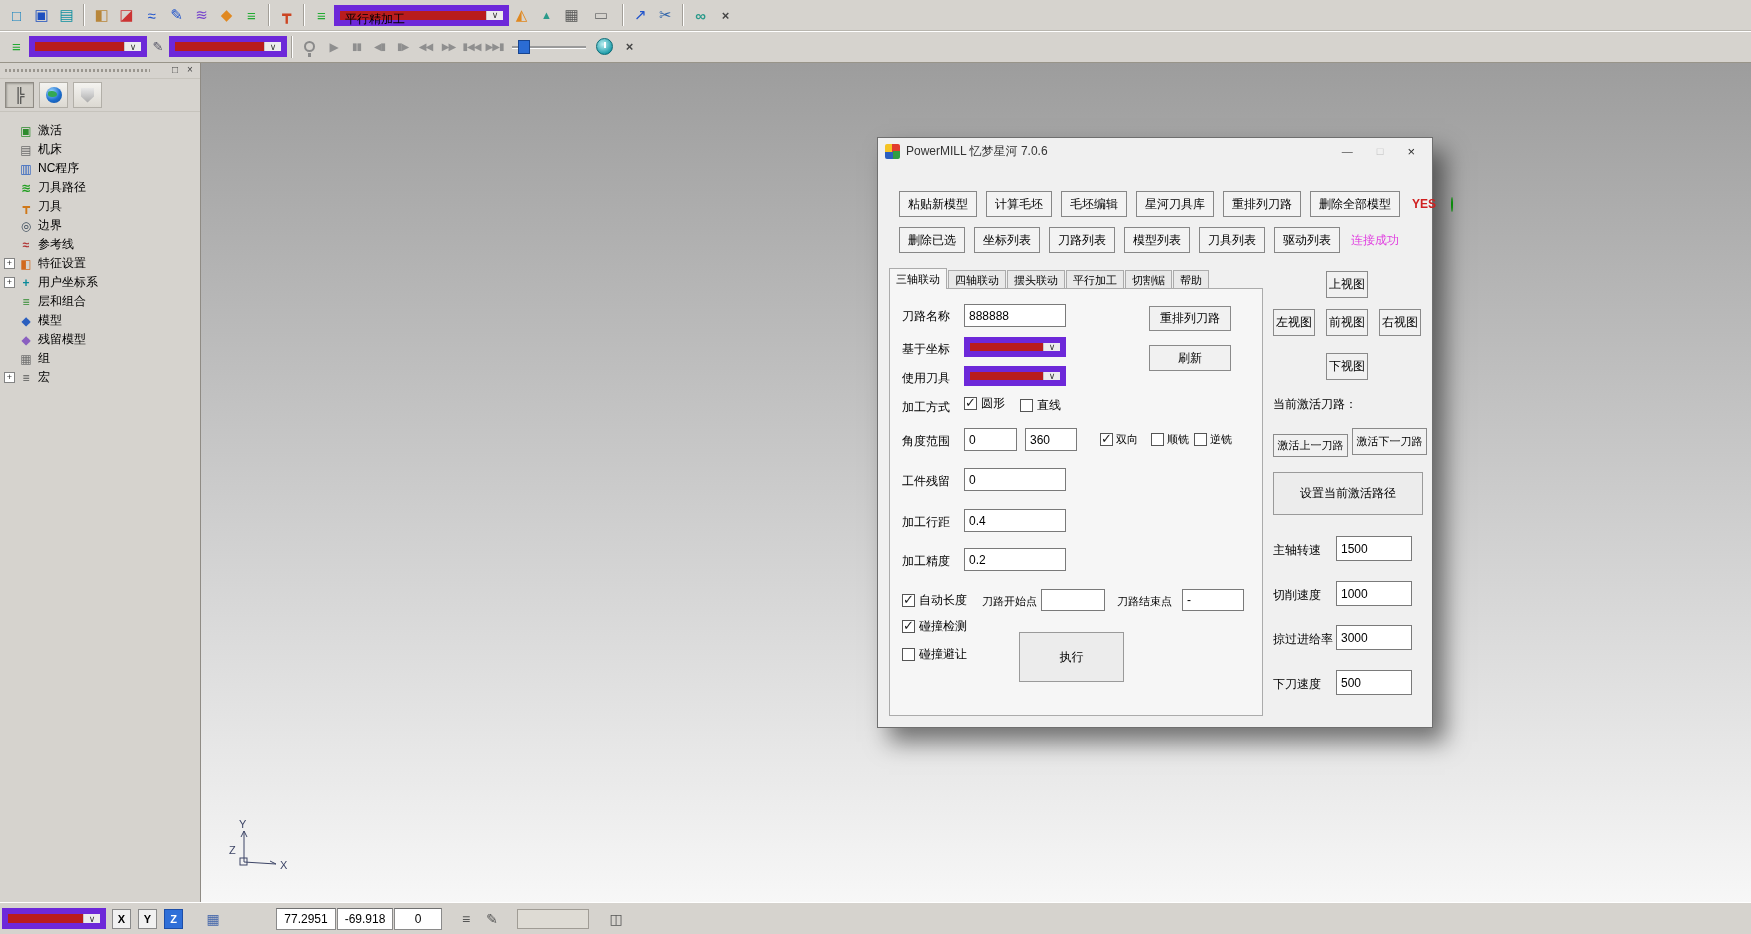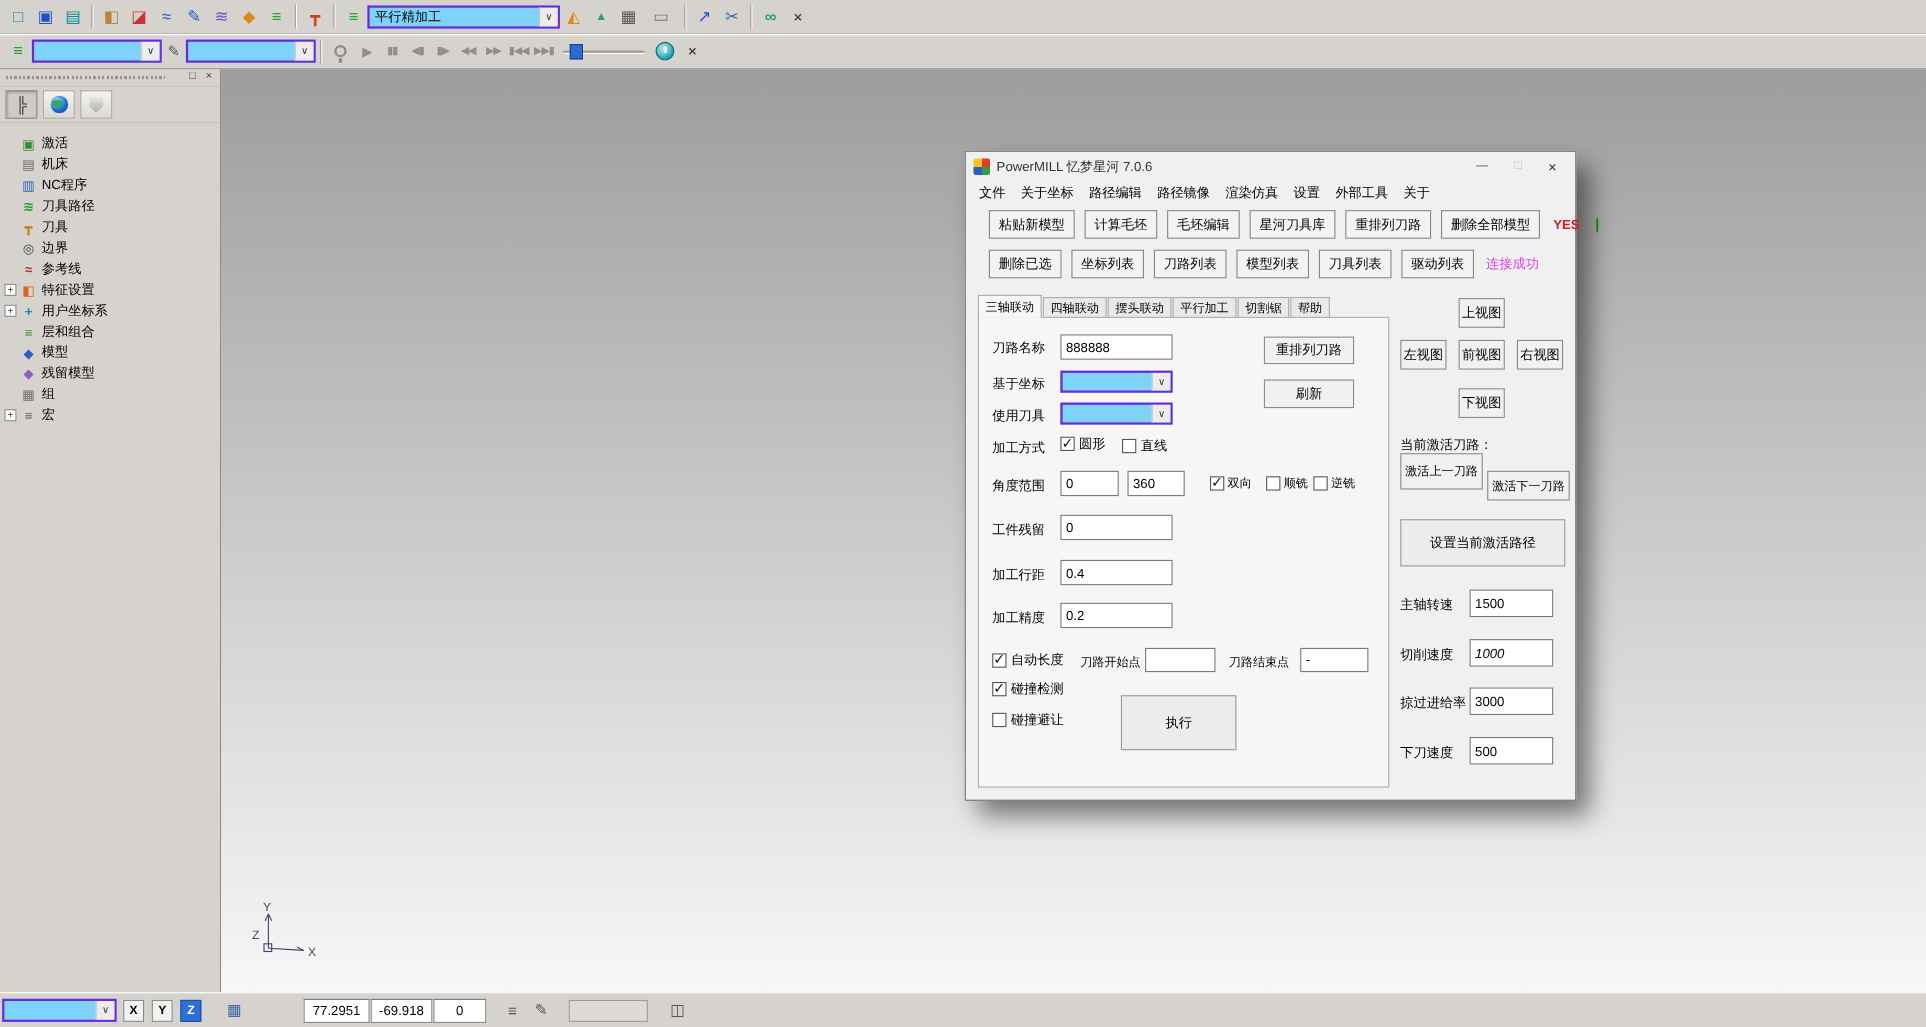--- a/index.html
+++ b/index.html
@@ -9,21 +9,21 @@
     background:#D6D3CE; color:#000;
     font-family:"Liberation Sans","DejaVu Sans",sans-serif; font-size:12px;
   }
   
   .tb { position:absolute; left:0; right:0; display:flex; align-items:center; padding:0 4px; background:#D6D3CE; }
   #tb1 { top:0; height:31px; border-bottom:1px solid #b9b6af; }
   #tb2 { top:31px; height:32px; border-bottom:1px solid #989489; box-shadow:inset 0 1px 0 #ffffff; }
   .ic { width:25px; height:25px; display:flex; align-items:center; justify-content:center; font-size:15px; cursor:default; }
   .ic.small { width:22px; font-size:13px; }
   .sep { width:2px; height:22px; border-left:1px solid #a39f98; border-right:1px solid #ffffff; margin:0 4px; }
-  .combo { height:21px; background:#7dd3fc; border:2px solid #6d28d9; display:flex; align-items:flex-end; }
+  .combo { height:21px; background:#b91c1c; border:6px solid #6d28d9; display:flex; align-items:flex-start; }
   .combo .cval { flex:1; padding:0 5px; white-space:nowrap; overflow:hidden; }
   .combo .carr { width:17px; align-self:stretch; display:flex; align-items:center; justify-content:center;
                  font-size:9px; color:#333; background:#ececec; border-left:1px solid #c6c6c6; }
   .pbtn { color:#8f8f8f; font-size:10px; letter-spacing:-1px; width:23px; height:22px; display:flex; align-items:center; justify-content:center; }
   .bulb { width:11px; height:11px; border:2px solid #8a8a8a; border-radius:50%; position:relative; }
   .bulb::after { content:""; position:absolute; left:2px; top:10px; width:3px; height:4px; background:#8a8a8a; }
   .slider { width:74px; height:20px; position:relative; margin:0 6px; }
   .slider .track { position:absolute; left:0; right:0; top:9px; height:2px; background:#9a9a9a; box-shadow:0 1px 0 #fff; }
   .slider .handle { position:absolute; left:6px; top:3px; width:12px; height:14px; background:#2b6cd4; border:1px solid #17448f; }
   .clockic { width:17px; height:17px; border-radius:50%; background:radial-gradient(circle at 40% 35%, #bff0f2, #1a9aa8 75%); border:1px solid #0d6b75; position:relative; }
@@ -276,30 +276,20 @@
 <div id="dialog">
   <div class="dtitle">
     <span class="dlogo"></span>
     <span class="dtitle-text">PowerMILL 忆梦星河  7.0.6</span>
     <span class="win-btns">
       <span class="wbtn">—</span>
       <span class="wbtn dim">□</span>
       <span class="wbtn close">×</span>
     </span>
   </div>
-  <div class="dmenu">
-    <span class="mitem">文件</span>
-    <span class="mitem">关于坐标</span>
-    <span class="mitem">路径编辑</span>
-    <span class="mitem">路径镜像</span>
-    <span class="mitem">渲染仿真</span>
-    <span class="mitem">设置</span>
-    <span class="mitem">外部工具</span>
-    <span class="mitem">关于</span>
-  </div>
 
   <div class="arow" style="top:53px">
     <span class="abtn">粘贴新模型</span>
     <span class="abtn">计算毛坯</span>
     <span class="abtn">毛坯编辑</span>
     <span class="abtn">星河刀具库</span>
     <span class="abtn">重排列刀路</span>
     <span class="abtn">删除全部模型</span>
     <span class="yes">YES</span>
     <span class="ind"></span>
@@ -398,28 +388,28 @@
     <span class="sbtn" style="left:259px;top:56px;width:82px;height:26px">刷新</span>
   </div>
 
   <span class="sbtn" style="left:448px;top:133px;width:42px;height:27px">上视图</span>
   <span class="sbtn" style="left:395px;top:171px;width:42px;height:27px">左视图</span>
   <span class="sbtn" style="left:448px;top:171px;width:42px;height:27px">前视图</span>
   <span class="sbtn" style="left:501px;top:171px;width:42px;height:27px">右视图</span>
   <span class="sbtn" style="left:448px;top:215px;width:42px;height:27px">下视图</span>
 
   <span class="flabel" style="left:395px;top:258px">当前激活刀路：</span>
-  <span class="sbtn" style="left:395px;top:274px;width:75px;height:33px;font-size:11px">激活上一刀路</span>
+  <span class="sbtn" style="left:395px;top:296px;width:75px;height:23px;font-size:11px">激活上一刀路</span>
   <span class="sbtn" style="left:474px;top:290px;width:75px;height:27px;font-size:11px">激活下一刀路</span>
   <span class="bigbtn" style="left:395px;top:334px;width:150px;height:43px">设置当前激活路径</span>
 
   <span class="flabel" style="left:395px;top:404px">主轴转速</span>
   <input class="field" style="left: 458px; top: 398px; width: 76px; height: 25px;" value="1500">
   <span class="flabel" style="left:395px;top:449px">切削速度</span>
-  <input class="field" style="left: 458px; top: 443px; width: 76px; height: 25px; font-style: italic;" value="1000">
+  <input class="field" style="left: 458px; top: 443px; width: 76px; height: 25px;" value="1000">
   <span class="flabel" style="left:395px;top:493px">掠过进给率</span>
   <input class="field" style="left: 458px; top: 487px; width: 76px; height: 25px;" value="3000">
   <span class="flabel" style="left:395px;top:538px">下刀速度</span>
   <input class="field" style="left: 458px; top: 532px; width: 76px; height: 25px;" value="500">
 </div>
 
 <div id="statusbar">
   <div class="combo" style="width:104px;margin-right:6px">
     <span class="cval"></span>
     <span class="carr">∨</span>

